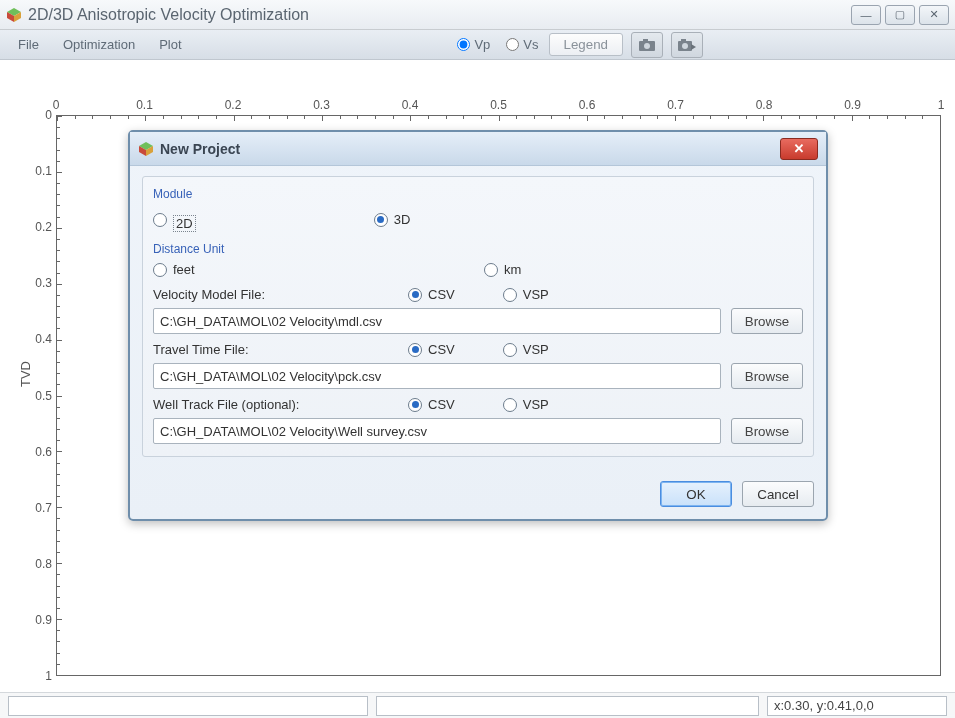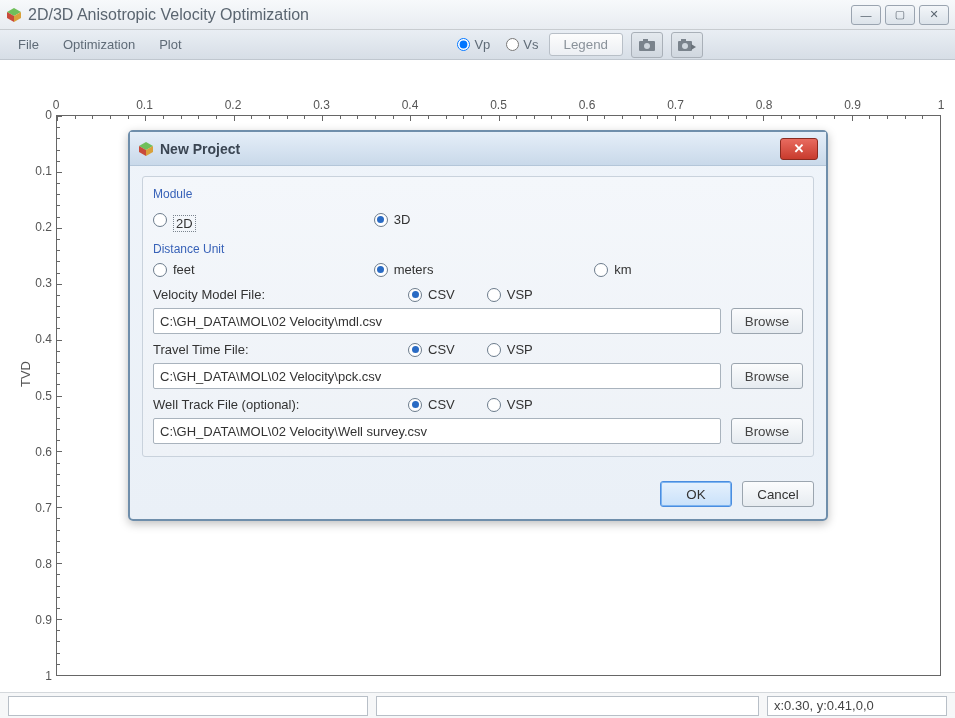--- a/index.html
+++ b/index.html
@@ -165,21 +165,21 @@
   background: linear-gradient(to bottom,#f4f7fb,#eef2f7);
   padding: 6px 10px 12px 10px;
 }
 .group-label { color:#3862b8; font-size:12px; margin: 4px 0 6px 0; }
 .radio-row { display:flex; gap:12px; margin-bottom:10px; }
 .radio-col { flex:1; display:flex; align-items:center; gap:6px; color:#333; }
 .radio-col .rd { width:14px; height:14px; border-radius:50%; border:1px solid #6c7c8c; background:#fff; display:inline-flex; align-items:center; justify-content:center; }
 .radio-col .rd.sel::after { content:""; width:7px; height:7px; border-radius:50%; background:#2a6bc4; }
 .file-row-head { display:flex; align-items:center; margin-top:8px; }
 .file-row-head .lbl { flex: 0 0 255px; color:#333; }
-.file-row-head .fmt { display:flex; gap:32px;text-align:right; }
+.file-row-head .fmt { display:flex; gap:48px;text-align:right; }
 .file-row-input { display:flex; gap:10px; margin-top:6px; }
 .file-row-input input {
   flex: 1;
   height: 26px;
   border: 1px solid #a9b3bd;
   border-radius: 2px;
   padding: 2px 6px;
   background: #fff;
   font-size: 13px;
   color: #333;
@@ -442,24 +442,20 @@
         <div class="radio-col"></div>
       </div>
 
       <div class="group-label">Distance Unit</div>
       <div class="radio-row">
         <div class="radio-col">
           <span class="rd"></span>
           <span>feet</span>
         </div>
         <div class="radio-col">
-          <span class="rd sel"></span>
-          <span>meters</span>
-        </div>
-        <div class="radio-col">
           <span class="rd"></span>
           <span>km</span>
         </div>
       </div>
 
       <div class="file-row-head">
         <div class="lbl">Velocity Model File:</div>
         <div class="fmt">
           <div class="radio-col">
               <span class="rd sel"></span>

